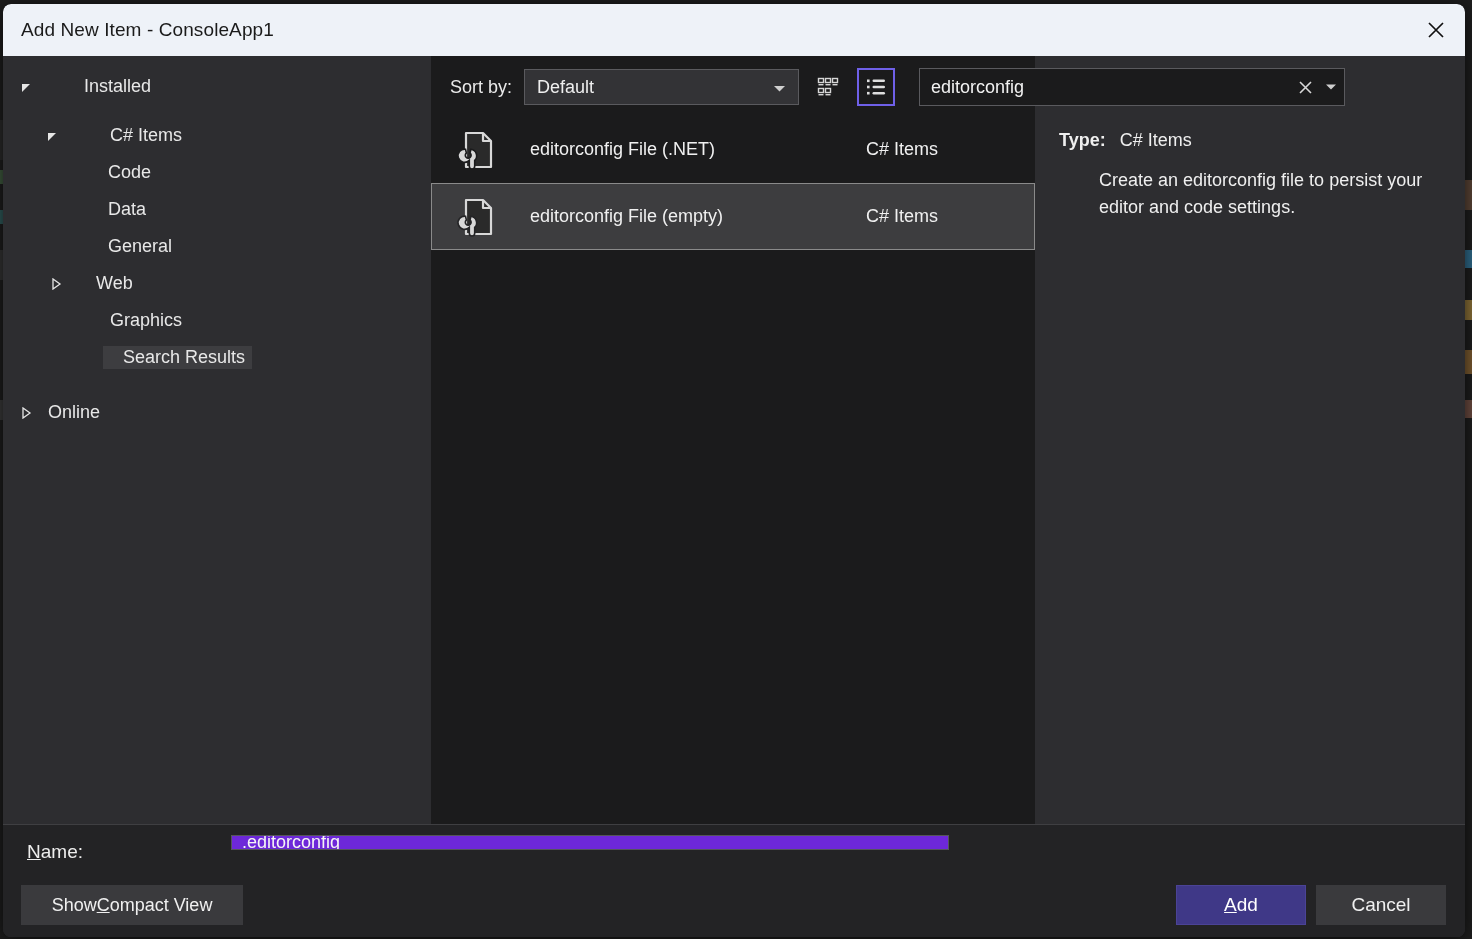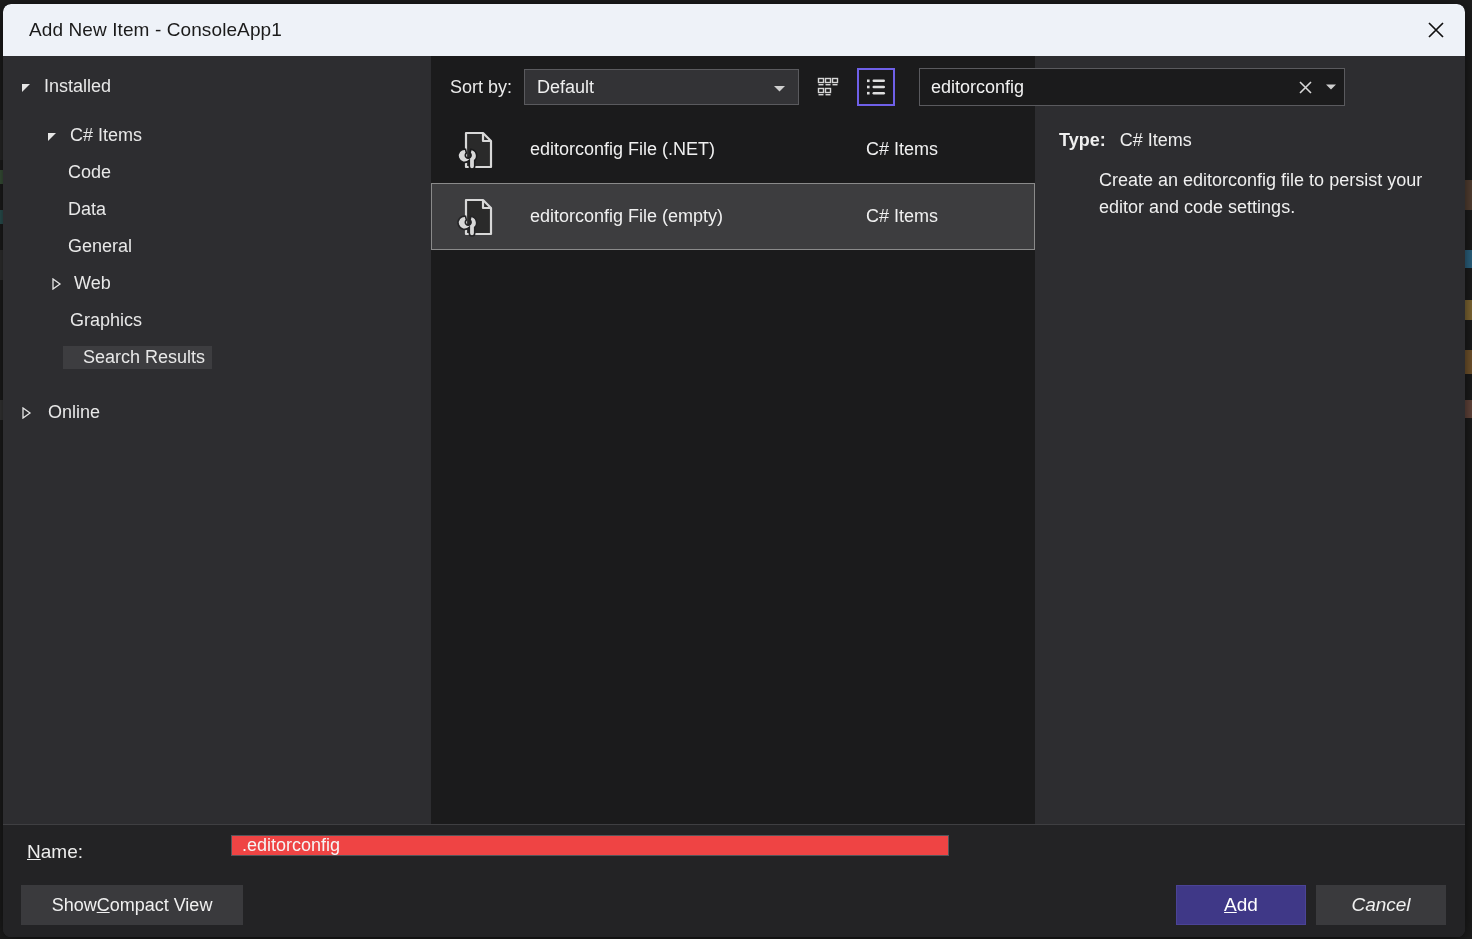--- a/index.html
+++ b/index.html
@@ -54,21 +54,21 @@
     background: #eef2f8;
     display: flex;
     align-items: center;
     border-top-left-radius: 8px;
     border-top-right-radius: 8px;
     position: relative;
   }
   #title-text {
     color: #1b1b1b;
     font-size: 19px;
-    margin-left: 26px;
+    margin-left: 18px;
     letter-spacing: .1px;
     white-space: nowrap;
   }
   #close-btn {
     position: absolute;
     right: 0;
     top: 0;
     width: 58px;
     height: 52px;
     display: flex;
@@ -97,20 +97,21 @@
   }
   .tree-row {
     display: flex;
     align-items: center;
     height: 37px;
     white-space: nowrap;
   }
   .tree-row .lbl {
     padding: 2px 7px 3px 7px;
     line-height: 1;
+    margin-left: 40px;
   }
   .tree-row.selected .lbl {
     background: #3d3d40;
     padding-left: 20px;
   }
   .chev {
     width: 22px;
     flex: 0 0 22px;
     display: flex;
     align-items: center;
@@ -276,22 +277,22 @@
     left: 24px;
     top: 16px;
     color: #ededed;
     font-size: 19px;
   }
   #name-input {
     position: absolute;
     left: 228px;
     top: 10px;
     width: 718px;
-    height: 21px;
-    background: #ef4444;
+    height: 15px;
+    background: #6d28d9;
     border: 1px solid #55555a;
     color: #f5f5f5;
     font-family: "Liberation Sans", sans-serif;
     font-size: 18px;
     padding: 0 10px;
     box-sizing: border-box;
     outline: none;
   }
   #compact-btn {
     position: absolute;
@@ -330,21 +331,20 @@
     width: 130px;
     height: 40px;
     background: #3a3a3d;
     color: #f0f0f0;
     font-size: 19px;
     display: flex;
     align-items: center;
     justify-content: center;
     border: 1px solid #3a3a3d;
     box-sizing: border-box;
-    font-style: italic;
   }
   .accel { text-decoration: underline; }
 </style>
 </head>
 <body>
 
 <div id="backdrop">
   <div class="strip" style="top:120px;height:40px;background:#2a2a2a;"></div>
   <div class="strip" style="top:170px;height:14px;background:#3e5a3e;"></div>
   <div class="strip" style="top:210px;height:14px;background:#2f5a5a;"></div>
@@ -405,21 +405,21 @@
         <span class="chev"></span>
         <span class="lbl">General</span>
       </div>
 
       <div class="tree-row lvl2b">
         <span class="chev">
           <svg width="12" height="12" viewBox="0 0 12 12">
               <path d="M3 1 L3 11 L10 6 Z" fill="none" stroke="#e6e6e6" stroke-width="1.3"></path>
             </svg>
         </span>
-        <span class="lbl" style="margin-left:0">Web</span>
+        <span class="lbl" style="margin-left:22px">Web</span>
       </div>
 
       <div class="tree-row lvl1">
         <span class="chev"></span>
         <span class="lbl">Graphics</span>
       </div>
 
       <div class="tree-row lvl1 selected">
         <span class="chev"></span>
         <span class="lbl">Search Results</span>

